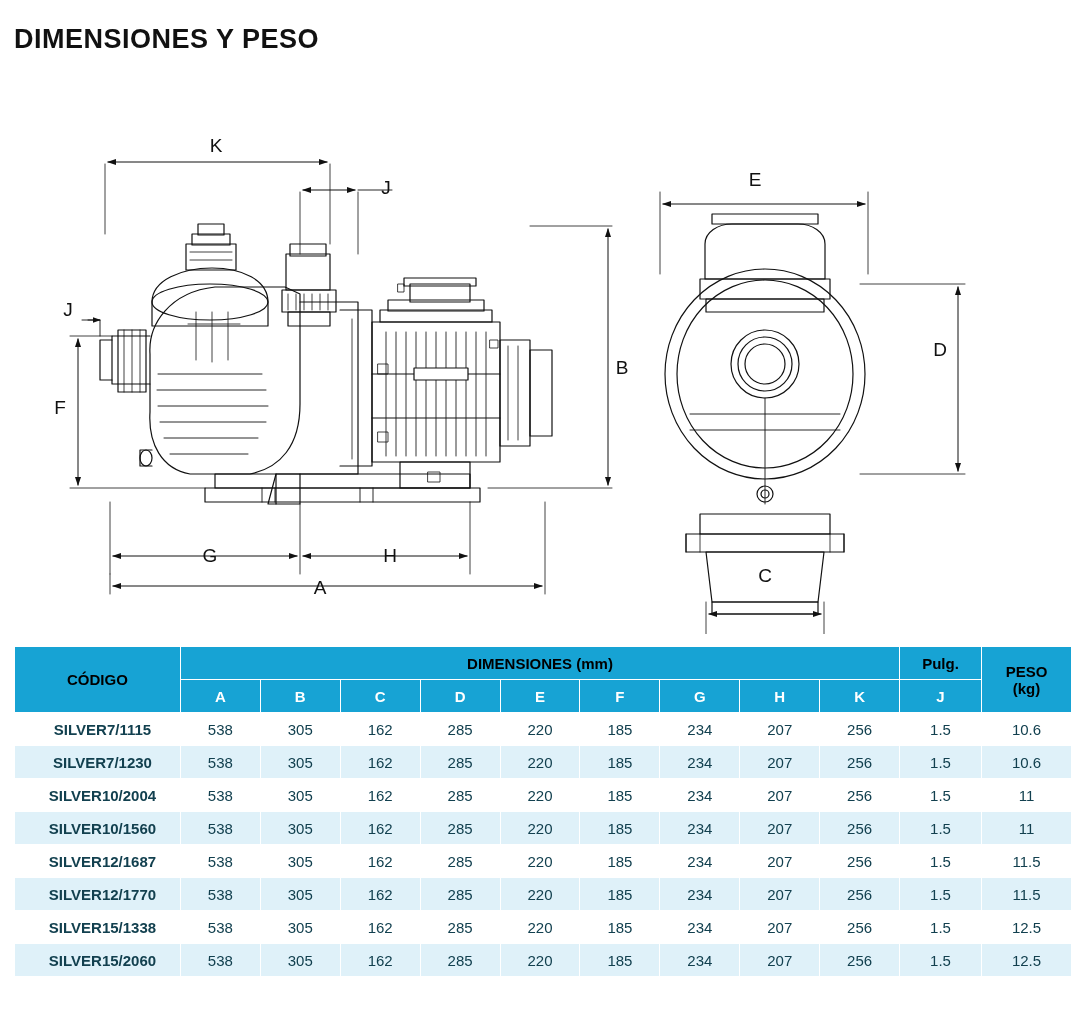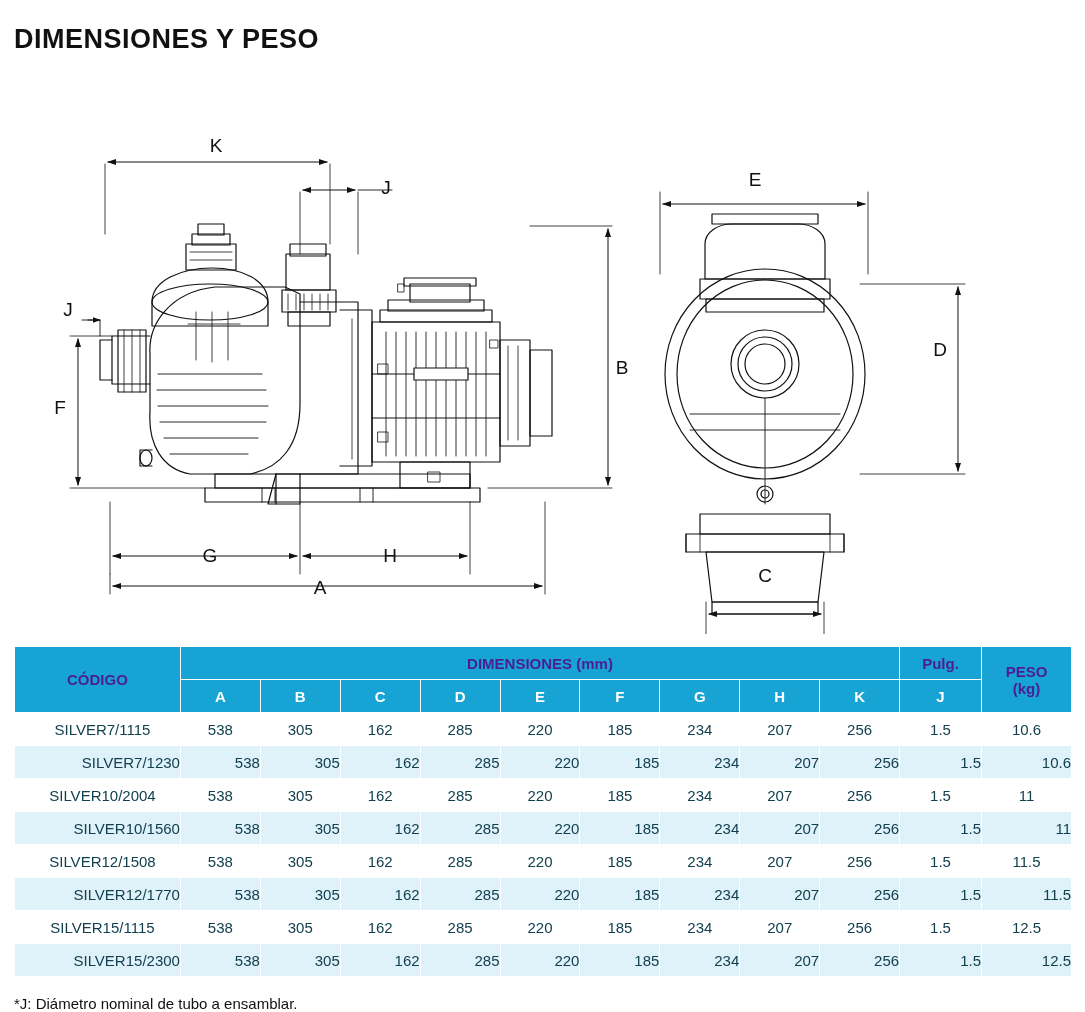--- a/index.html
+++ b/index.html
@@ -43,39 +43,39 @@
   }
   table.dims th, table.dims td {
     border: 1px solid #ffffff;
     text-align: center;
     padding: 0;
     height: 33px;
     white-space: nowrap;
   }
   .hdr {
     background: #17a3d4;
-    color: #4c1d95;
+    color: #000000;
     font-weight: bold;
     font-size: 15px;
   }
   .hdr-sub {
     background: #17a3d4;
     color: #ffffff;
     font-weight: bold;
     font-size: 15px;
   }
   .code-cell {
     text-align: left;
     padding-left: 10px !important;
     font-size: 15px;
     color: #0d4f66;
-    font-weight: normal;
+    font-weight: bold;
   }
   tr.row-odd td { background: #ffffff; }
-  tr.row-even td { background: #dff1f9; text-align: right; }
+  tr.row-even td { background: #dff1f9; }
   tr.row-odd td, tr.row-even td { color: #12404f; font-size: 15px; }
 
   .note {
     position: absolute;
     left: 14px; top: 983px;
     font-size: 15px;
     color: #111;
   }
 
   
@@ -373,21 +373,21 @@
           <td>285</td>
           <td>220</td>
           <td>185</td>
           <td>234</td>
           <td>207</td>
           <td>256</td>
           <td>1.5</td>
           <td>11</td>
         </tr>
         <tr class="row-odd">
-          <td class="code-cell">SILVER12/1508</td>
+          <td class="code-cell">SILVER12/1687</td>
           <td>538</td>
           <td>305</td>
           <td>162</td>
           <td>285</td>
           <td>220</td>
           <td>185</td>
           <td>234</td>
           <td>207</td>
           <td>256</td>
           <td>1.5</td>
@@ -401,46 +401,45 @@
           <td>285</td>
           <td>220</td>
           <td>185</td>
           <td>234</td>
           <td>207</td>
           <td>256</td>
           <td>1.5</td>
           <td>11.5</td>
         </tr>
         <tr class="row-odd">
-          <td class="code-cell">SILVER15/1115</td>
+          <td class="code-cell">SILVER15/1338</td>
           <td>538</td>
           <td>305</td>
           <td>162</td>
           <td>285</td>
           <td>220</td>
           <td>185</td>
           <td>234</td>
           <td>207</td>
           <td>256</td>
           <td>1.5</td>
           <td>12.5</td>
         </tr>
         <tr class="row-even">
-          <td class="code-cell">SILVER15/2300</td>
+          <td class="code-cell">SILVER15/2060</td>
           <td>538</td>
           <td>305</td>
           <td>162</td>
           <td>285</td>
           <td>220</td>
           <td>185</td>
           <td>234</td>
           <td>207</td>
           <td>256</td>
           <td>1.5</td>
           <td>12.5</td>
         </tr>
       </tbody>
     </table>
   </div>
 
-  <div class="note">*J: Diámetro nominal de tubo a ensamblar.</div>
 
 </div>
 
 </body></html>

